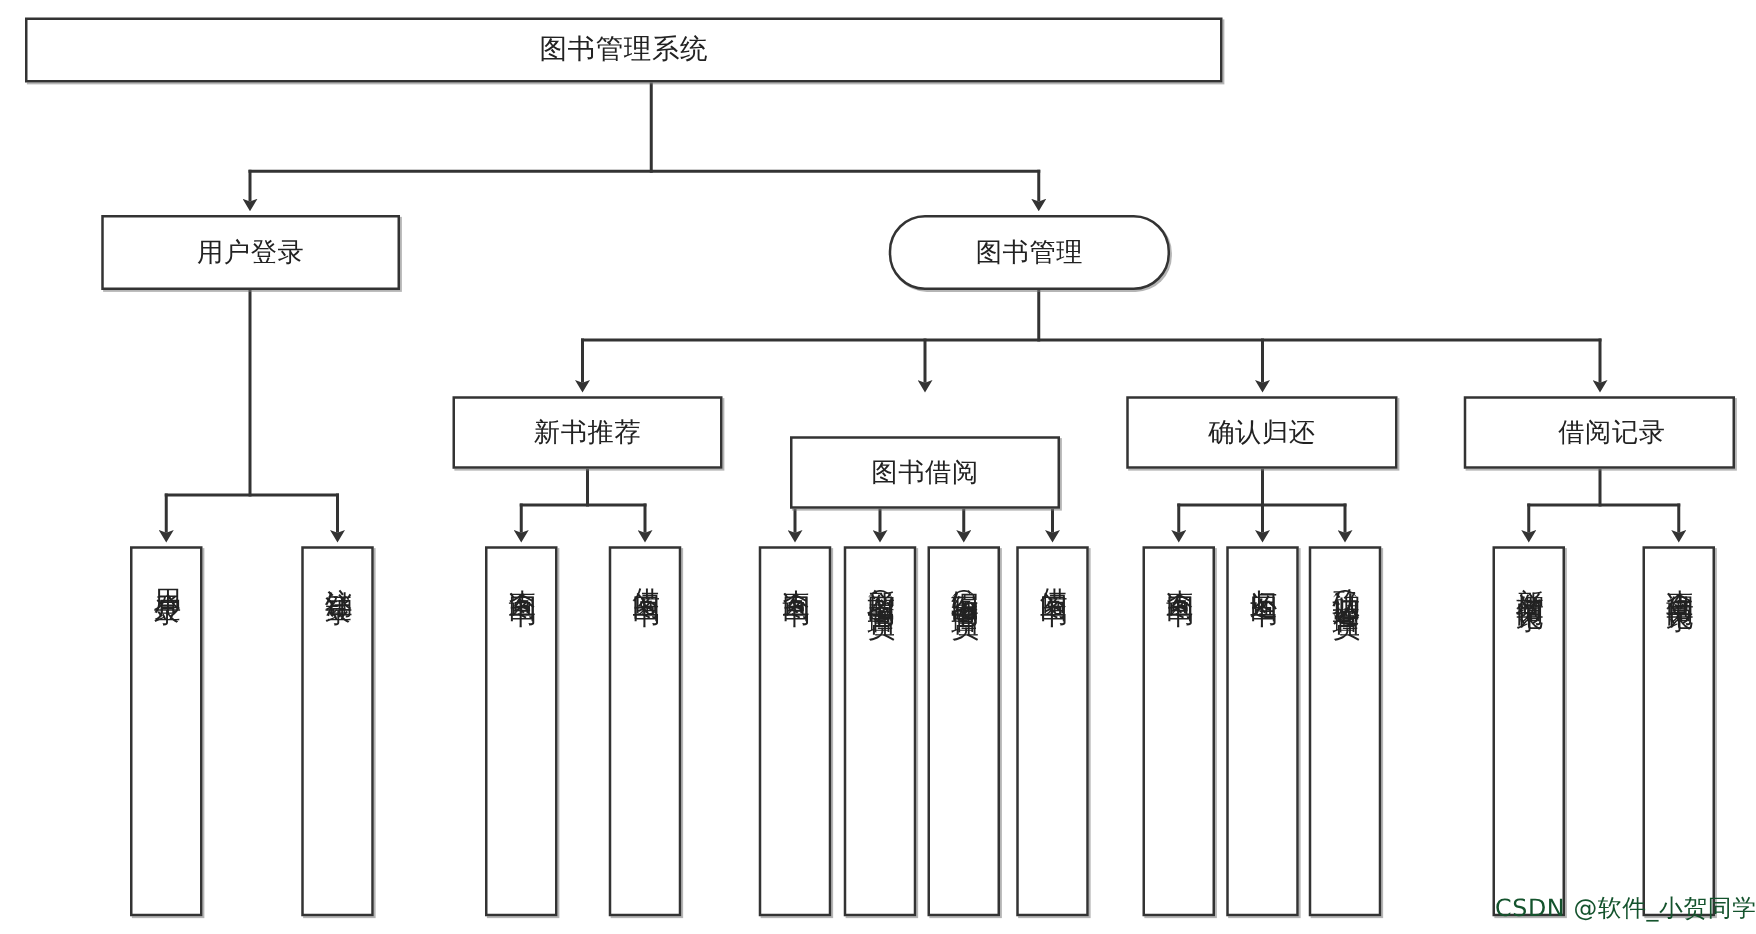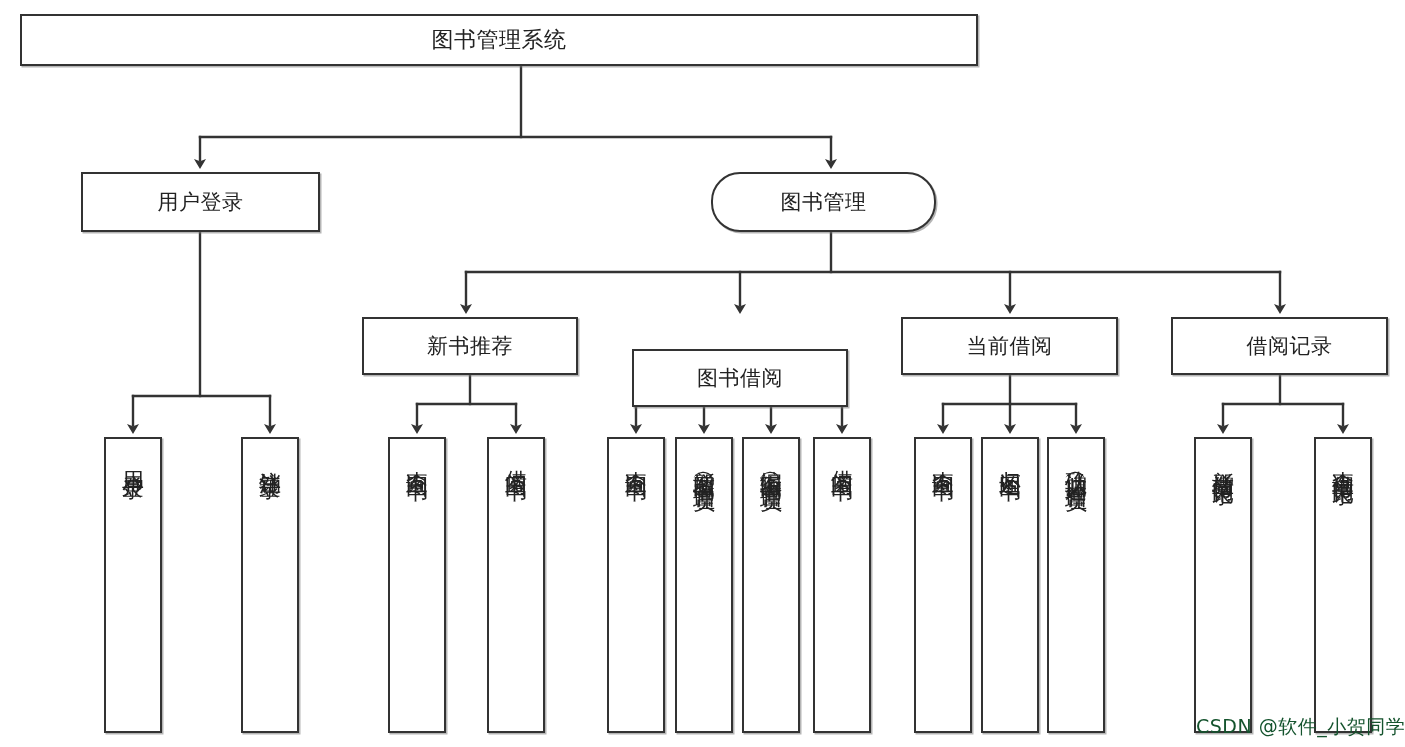--- a/index.html
+++ b/index.html
@@ -135,21 +135,21 @@
     <span class="label">图书管理</span>
   </div>
 
   <div class="node horiz" style="left:362px; top:317px; width:216px; height:58px;">
     <span class="label">新书推荐</span>
   </div>
   <div class="node horiz" style="left:632px; top:317px; width:216px; height:58px;margin-top:32px;">
     <span class="label">图书借阅</span>
   </div>
   <div class="node horiz" style="left:901px; top:317px; width:217px; height:58px;">
-    <span class="label">当前借阅</span>
+    <span class="label">确认归还</span>
   </div>
   <div class="node horiz" style="left:1171px; top:317px; width:217px; height:58px;padding-left:20px;">
     <span class="label">借阅记录</span>
   </div>
 
   <div class="node vert" style="left:104px; top:437px; width:58px; height:296px;">
     <span class="label">用户登录</span>
   </div>
   <div class="node vert" style="left:241px; top:437px; width:58px; height:296px;">
     <span class="label">注销登录</span>

